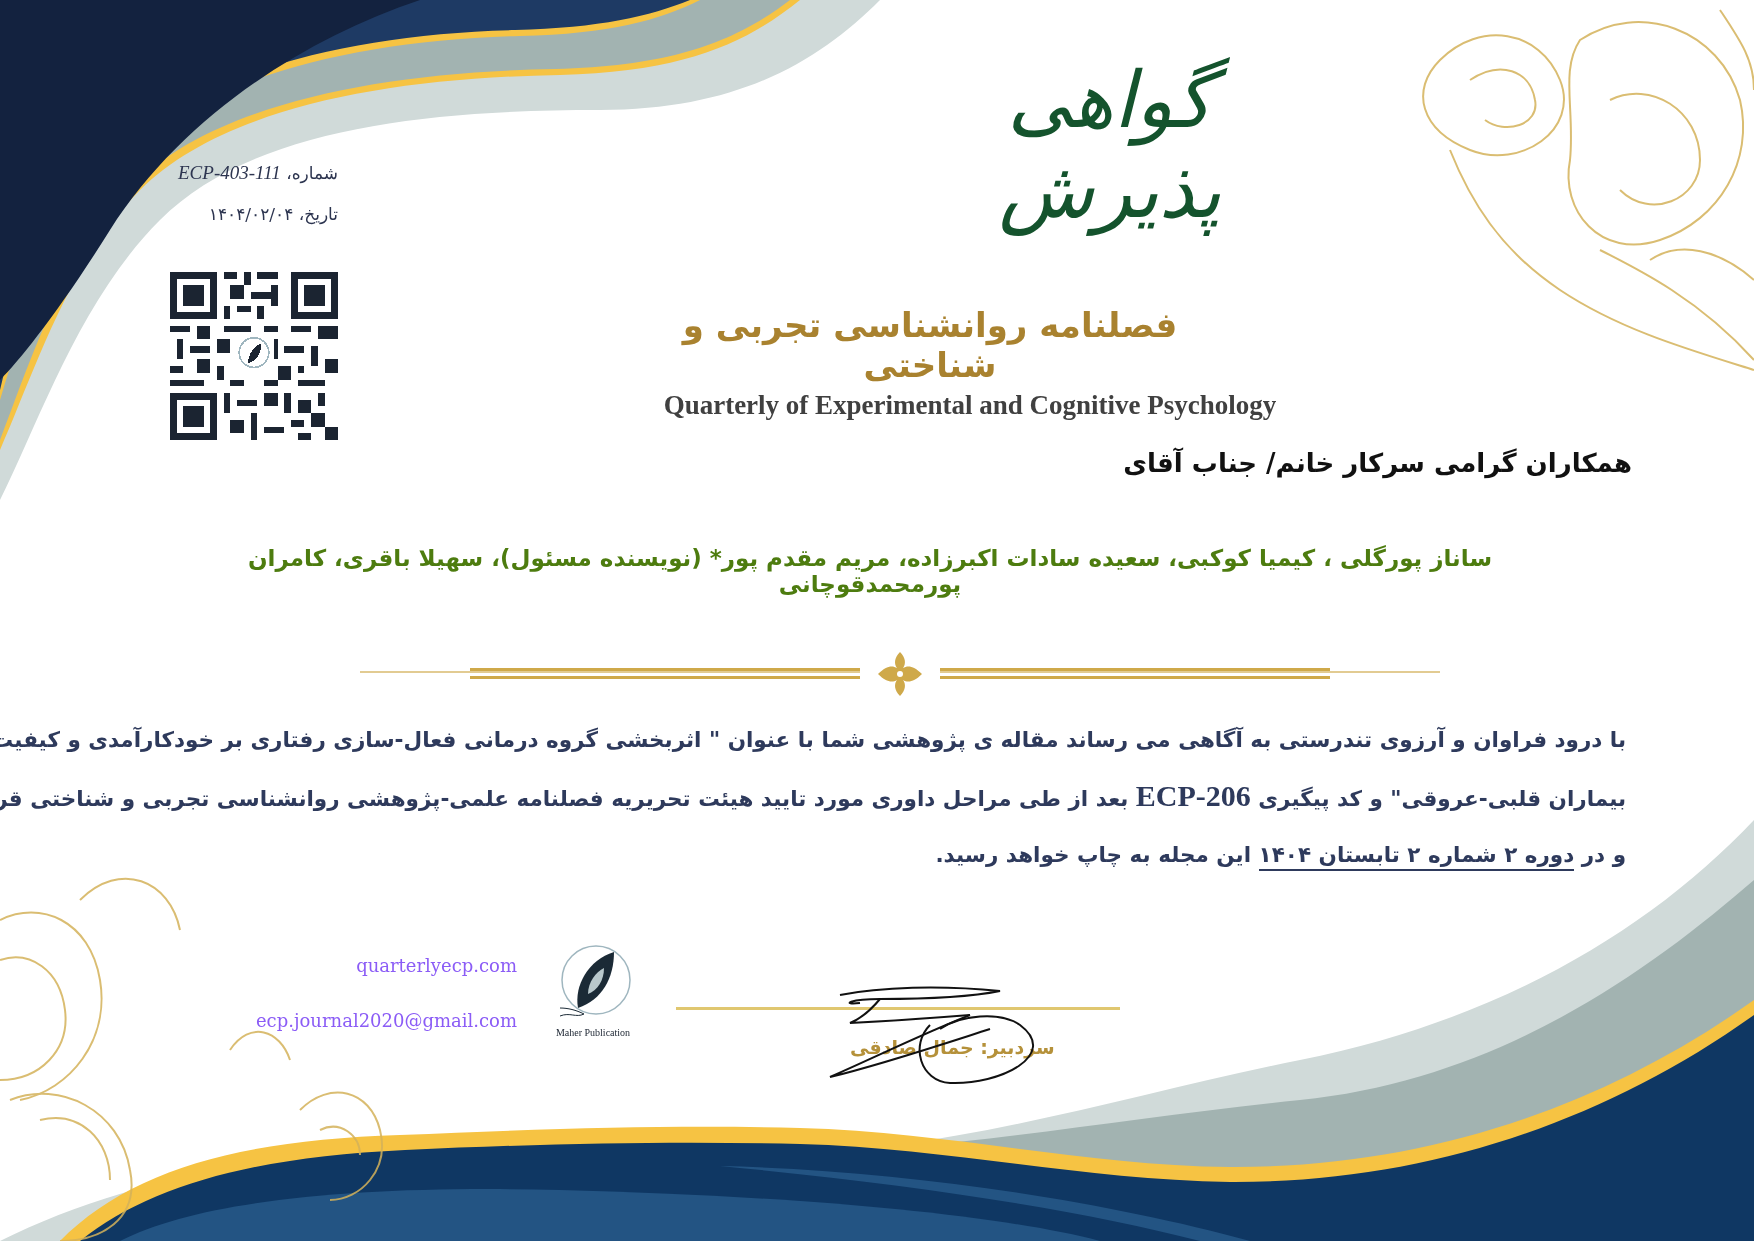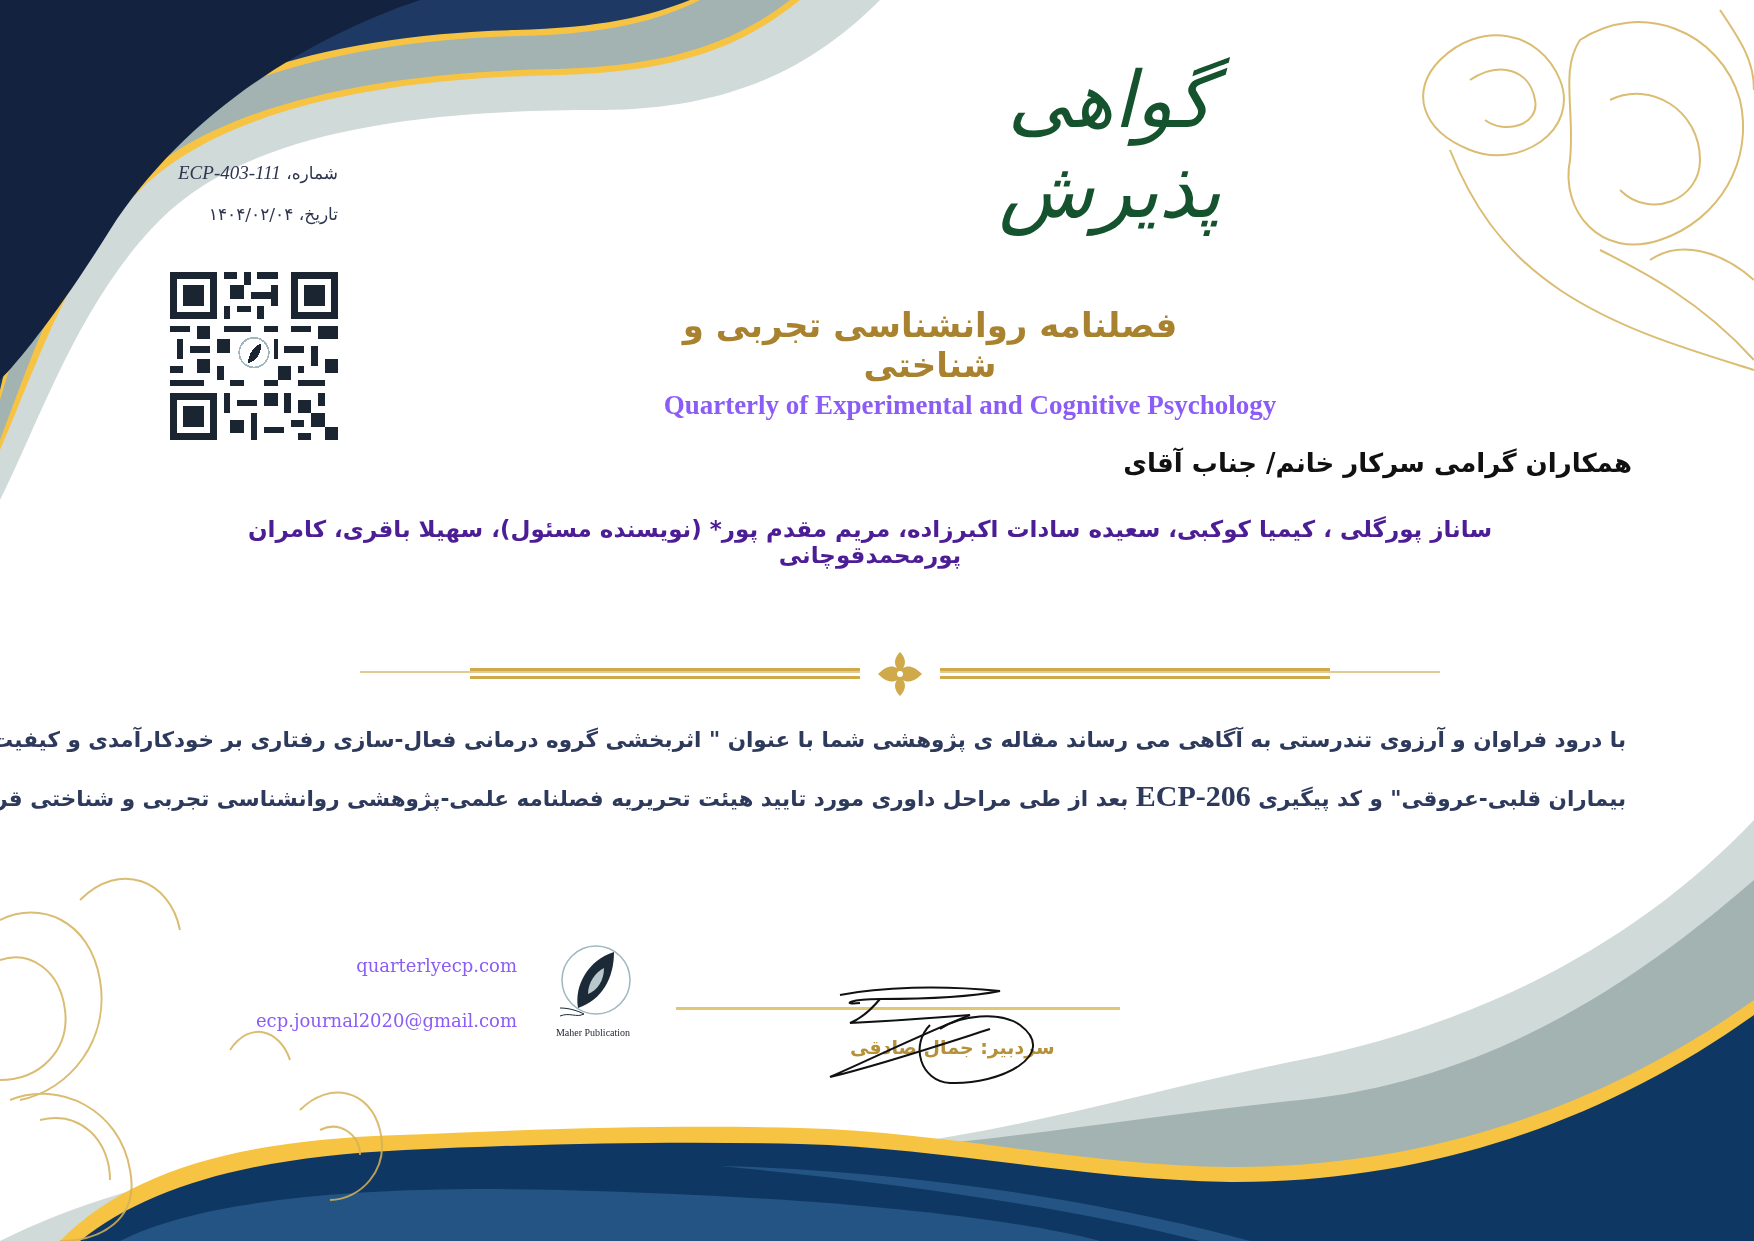--- a/index.html
+++ b/index.html
@@ -22,30 +22,30 @@
       color: #14532d; direction: rtl; letter-spacing: -2px;
     }
 
     .journal-fa {
       position: absolute; left: 620px; top: 305px; width: 620px; text-align: center;
       direction: rtl; color: #a9822f; font-family: "DejaVu Sans", sans-serif;
       font-weight: bold; font-size: 34px;
     }
     .journal-en {
       position: absolute; left: 560px; top: 390px; width: 820px; text-align: center;
-      color: #8b5cf6; font-family: "Liberation Serif", serif; font-weight: bold; font-size: 27px;
+      color: #404040; font-family: "Liberation Serif", serif; font-weight: bold; font-size: 27px;
     }
 
     .greeting {
       position: absolute; right: 122px; top: 448px; direction: rtl;
       font-family: "DejaVu Sans", sans-serif; font-weight: bold; font-size: 26px; color: #111111;
     }
     .authors {
-      position: absolute; left: 200px; width: 1340px; top: 516px; direction: rtl; text-align: center;
-      font-family: "DejaVu Sans", sans-serif; font-weight: bold; font-size: 23px; color: #4c1d95;
+      position: absolute; left: 200px; width: 1340px; top: 545px; direction: rtl; text-align: center;
+      font-family: "DejaVu Sans", sans-serif; font-weight: bold; font-size: 23px; color: #4d7c0f;
     }
 
     .divider { position: absolute; left: 360px; top: 650px; width: 1080px; height: 50px; }
 
     .body-text {
       position: absolute; left: 96px; width: 1530px; top: 712px; direction: rtl; text-align: justify;
       font-family: "DejaVu Sans", sans-serif; font-weight: bold; font-size: 21.5px; color: #2e3a5c;
       line-height: 56px;
     }
     .body-line { display: block; white-space: nowrap; text-align-last: justify; }
@@ -209,20 +209,25 @@
   </g>
 </svg>
 
 <div class="body-text">
   <span class="body-line">با درود فراوان و آرزوی تندرستی به آگاهی می رساند مقاله ی پژوهشی شما با عنوان " اثربخشی گروه درمانی فعال-سازی رفتاری بر خودکارآمدی و کیفیت زندگی</span>
   <span class="body-line">
     <span>بیماران قلبی-عروقی" و کد پیگیری</span>
     <span class="code">ECP-206</span>
     <span>بعد از طی مراحل داوری مورد تایید هیئت تحریریه فصلنامه علمی-پژوهشی روانشناسی تجربی و شناختی قرار گرفت</span>
   </span>
+  <span class="body-line last">
+    <span>و در</span>
+    <span class="underlined">دوره ۲ شماره ۲  تابستان  ۱۴۰۴</span>
+    <span>این مجله به چاپ خواهد رسید.</span>
+  </span>
 </div>
 
 <div class="contact" style="top:955px;">quarterlyecp.com</div>
 <div class="contact" style="top:1010px;">ecp.journal2020@gmail.com</div>
 
 <svg class="logo" viewBox="0 0 90 100">
   <circle cx="48" cy="42" r="34" fill="none" stroke="#9fb6bf" stroke-width="1.5"></circle>
   <path d="M30,70 C26,48 40,22 66,14 C66,40 54,62 30,70 Z" fill="#1b2a36"></path>
   <path d="M40,56 C40,44 48,34 56,30 C56,42 50,52 40,56 Z" fill="#b9c8cc"></path>
   <path d="M12,78 C22,74 28,80 36,76 C28,72 20,70 12,70" fill="none" stroke="#1b2a36" stroke-width="1"></path>

